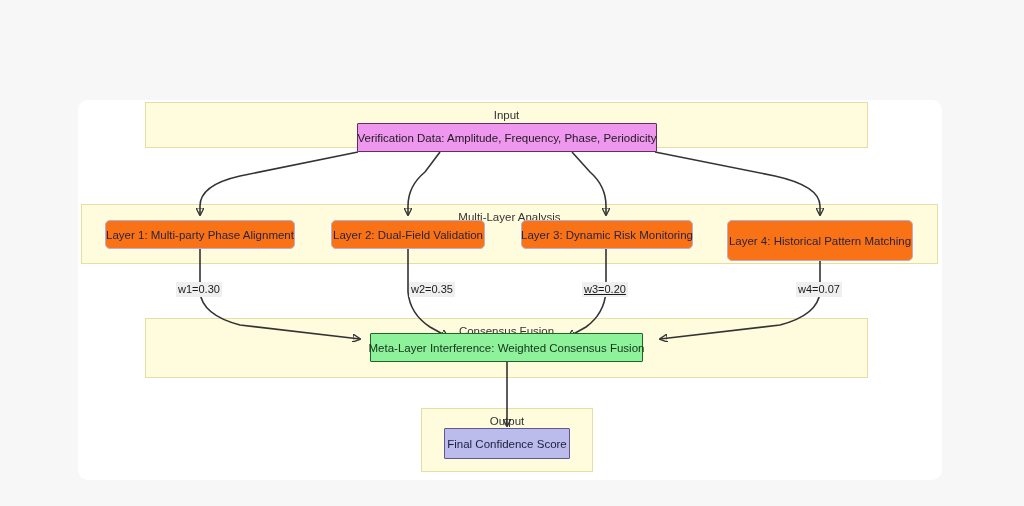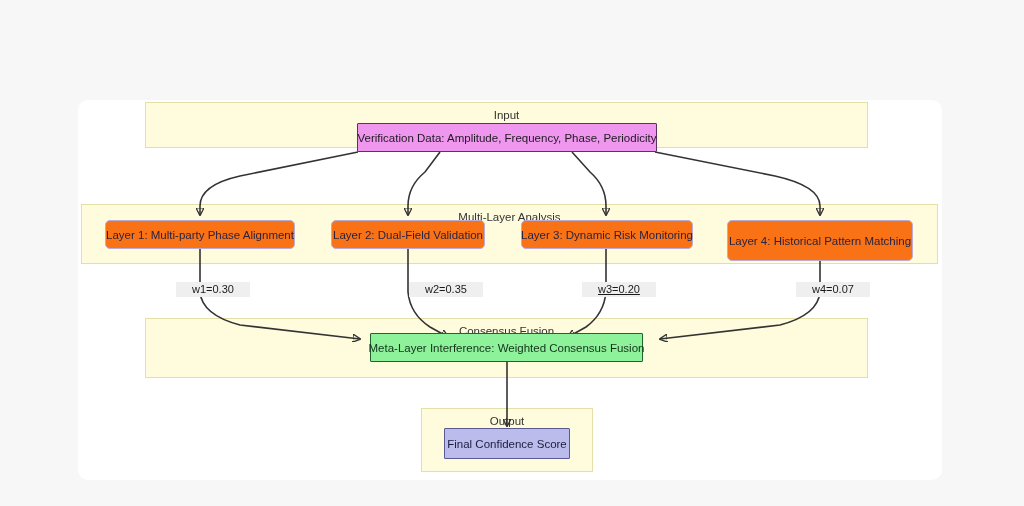--- a/index.html
+++ b/index.html
@@ -80,21 +80,21 @@
     border: 1.6px solid #5a5a90;
     color: #1d1d40;
     border-radius: 1px;
   }
   .edge-label {
     position: absolute;
     background: #efefef;
     font-size: 11px;
     line-height: 13px;
     color: #1a1a1a;
-    padding: 1px 16px;
+    padding: 1px 2px;
     white-space: nowrap;
     box-sizing: border-box;
   }
   svg.edges {
     position: absolute;
     left: 0;
     top: 0;
     width: 1024px;
     height: 506px;
     pointer-events: none;

